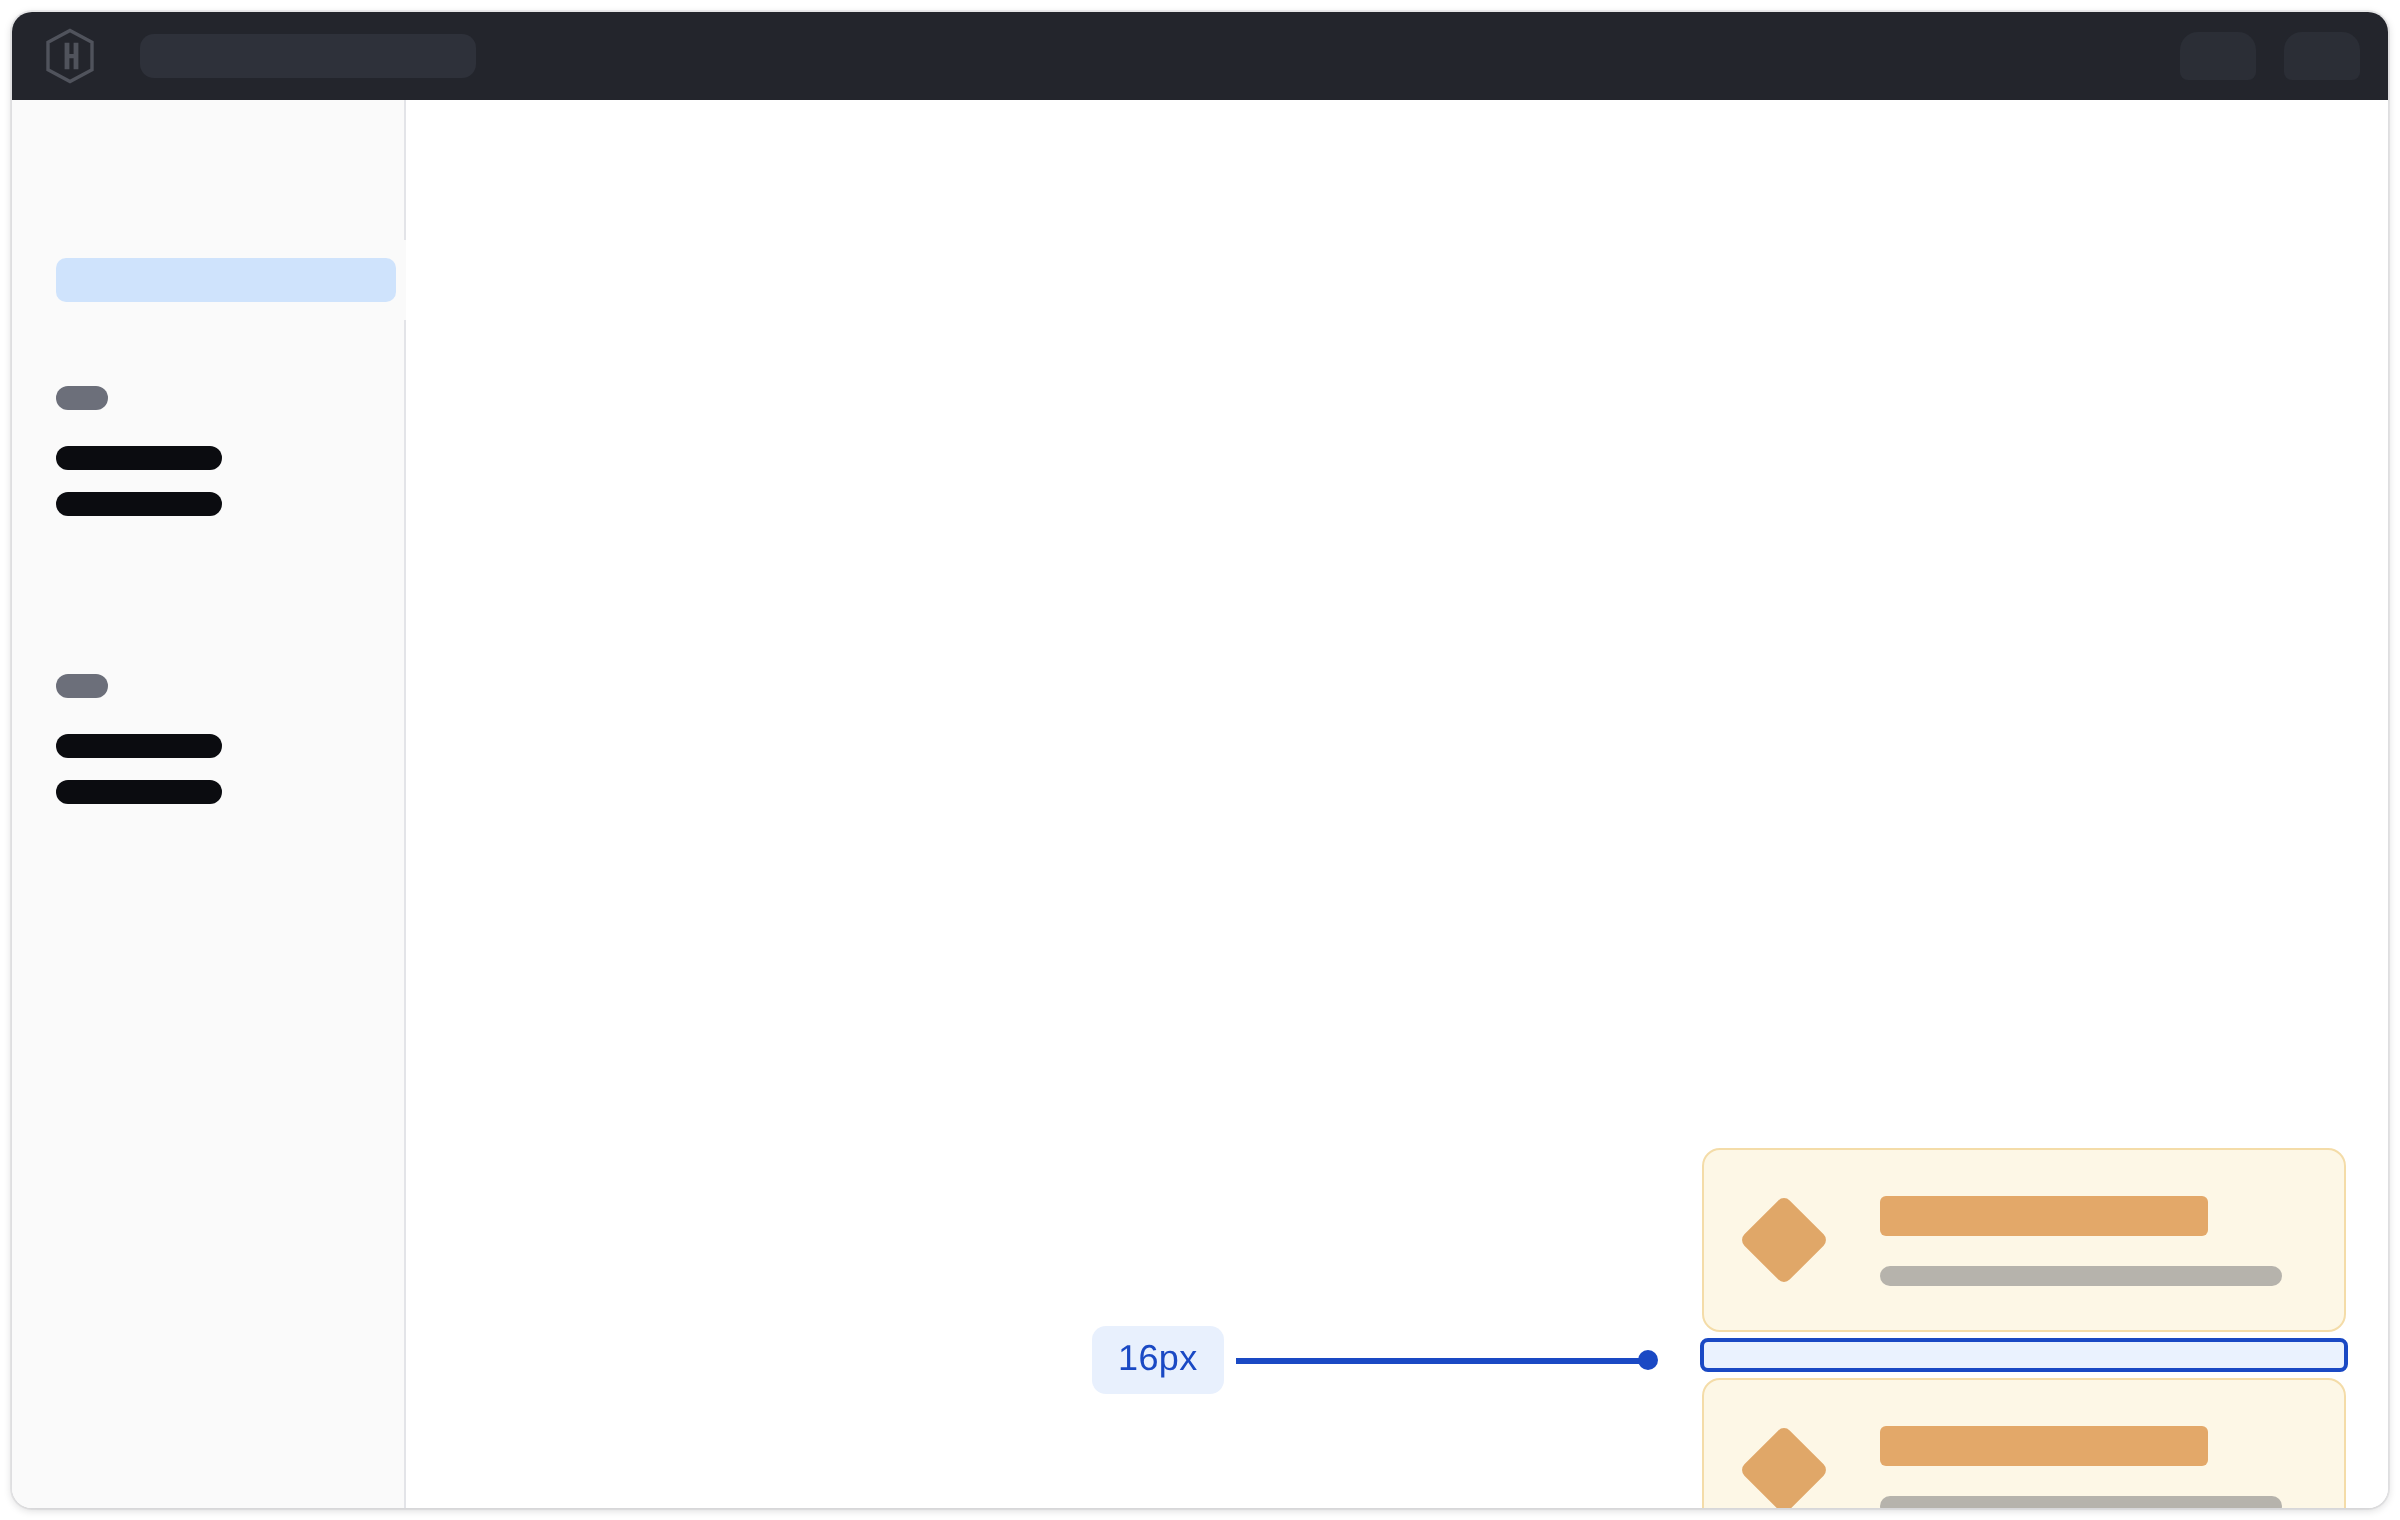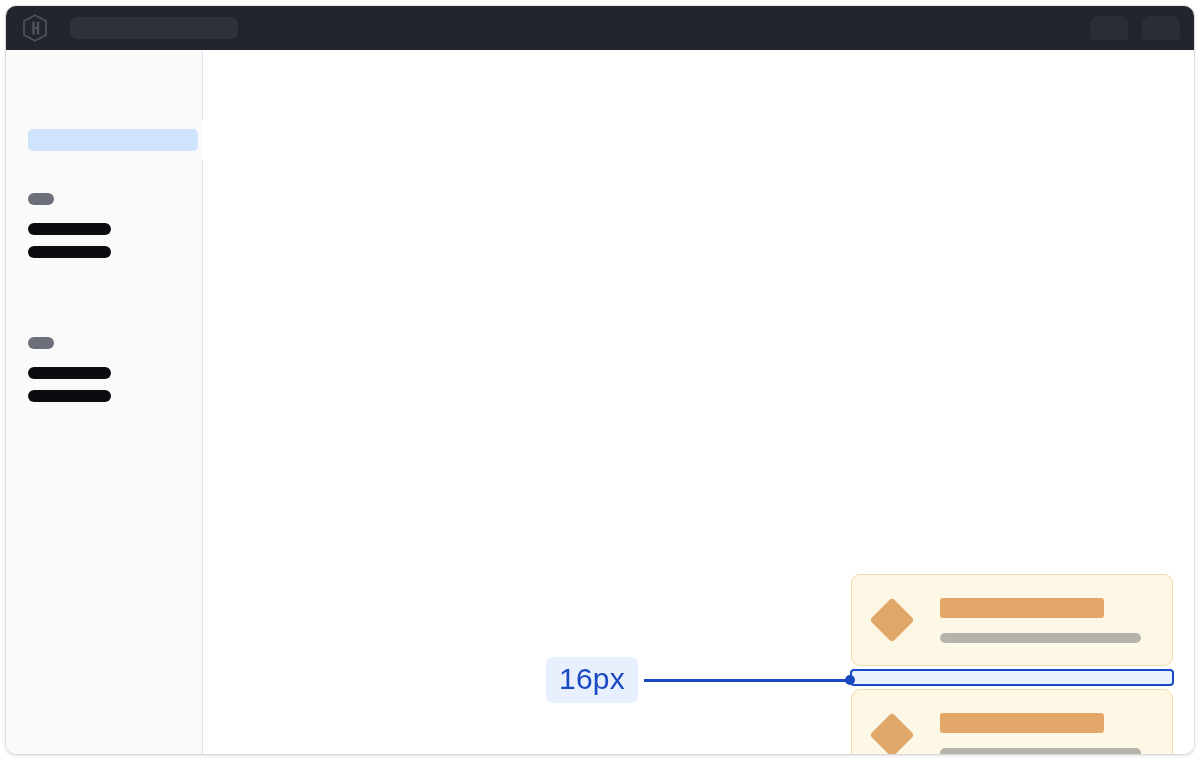--- a/index.html
+++ b/index.html
@@ -198,21 +198,21 @@
     left: 343px;
     top: 612px;
     display: flex;
     align-items: center;
     height: 36px;
   }
 
   #measure-badge {
     background: #e8f0fd;
     color: #1a49c4;
-    font-size: 30px;
+    font-size: 18px;
     line-height: 1;
     letter-spacing: 0.2px;
     padding: 7px 13px 9px 13px;
     border-radius: 7px;
     font-family: "Liberation Sans", sans-serif;
   }
 
   #measure-leader {
     width: 203px;
     height: 3px;

